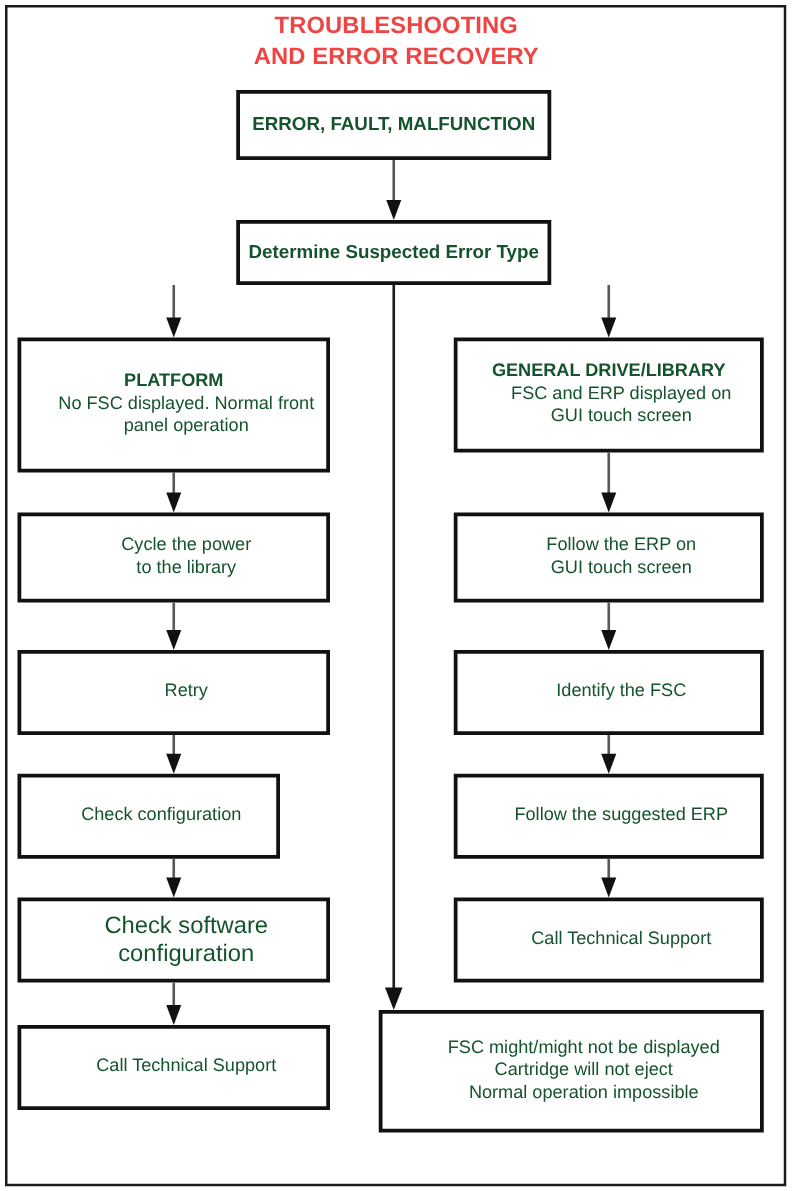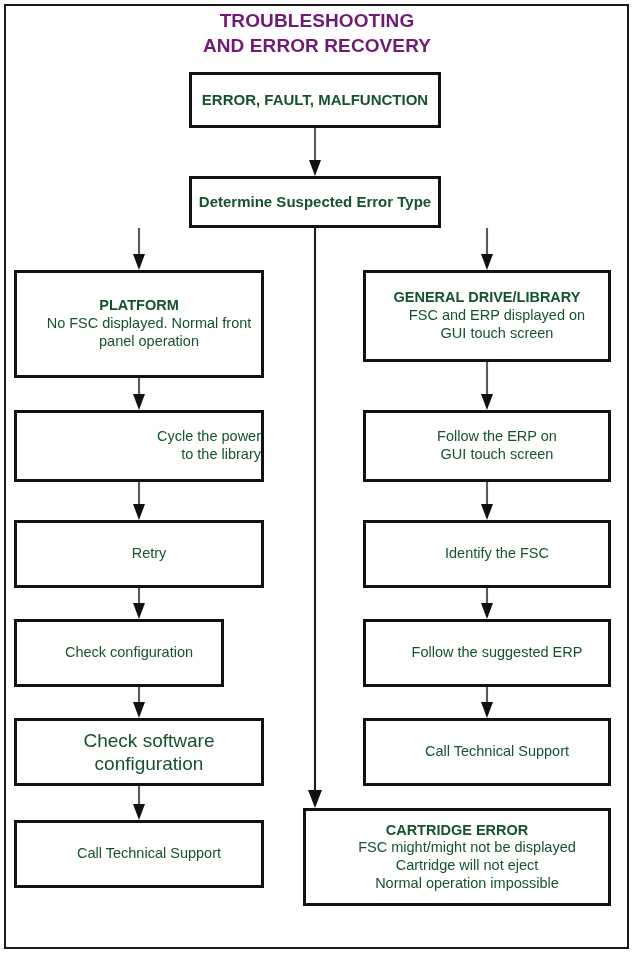--- a/index.html
+++ b/index.html
@@ -56,28 +56,28 @@
   #chart-title {
     position: absolute;
     left: 0;
     top: 8px;
     width: 634px;
     text-align: center;
     font-size: 19px;
     font-weight: bold;
     letter-spacing: 0.1px;
     line-height: 1.32;
-    color: #701a75;
+    color: #ef4444;
   }
   
   #node-error-fault        { left: 189px; top: 72px;  width: 252px; height: 56px;  font-size: 15px; }
   #node-determine-type     { left: 189px; top: 176px; width: 252px; height: 52px;  font-size: 15px; }
 
   #node-platform           { left: 14px;  top: 270px; width: 250px; height: 108px;  font-size: 14.5px; }
-  #node-cycle-power        { left: 14px;  top: 410px; width: 250px; height: 72px;  font-size: 14.5px; align-items: flex-end; }
+  #node-cycle-power        { left: 14px;  top: 410px; width: 250px; height: 72px;  font-size: 14.5px; }
   #node-retry              { left: 14px;  top: 520px; width: 250px; height: 68px;  font-size: 14.5px; }
   #node-check-config       { left: 14px;  top: 619px; width: 210px; height: 68px;  font-size: 14.5px; }
   #node-check-sw-config    { left: 14px;  top: 718px; width: 250px; height: 68px;  font-size: 19px; }
   #node-call-support-left  { left: 14px;  top: 820px; width: 250px; height: 68px;  font-size: 14.5px; }
 
   #node-general-drive      { left: 363px; top: 270px; width: 248px; height: 92px;  font-size: 14.5px; }
   #node-follow-erp-gui     { left: 363px; top: 410px; width: 248px; height: 72px;  font-size: 14.5px; }
   #node-identify-fsc       { left: 363px; top: 520px; width: 248px; height: 68px;  font-size: 14.5px; }
   #node-follow-suggested   { left: 363px; top: 619px; width: 248px; height: 68px;  font-size: 14.5px; }
   #node-call-support-right { left: 363px; top: 718px; width: 248px; height: 68px;  font-size: 14.5px; }
@@ -194,19 +194,18 @@
 
   <div class="node" id="node-follow-suggested">
     <div class="ln">Follow the suggested ERP</div>
   </div>
 
   <div class="node" id="node-call-support-right">
     <div class="ln">Call Technical Support</div>
   </div>
 
   <div class="node" id="node-cartridge-error">
-    <div class="ttl">CARTRIDGE ERROR</div>
     <div class="ln">FSC might/might not be displayed</div>
     <div class="ln">Cartridge will not eject</div>
     <div class="ln">Normal operation impossible</div>
   </div>
 
 </div>
 
 </body></html>

